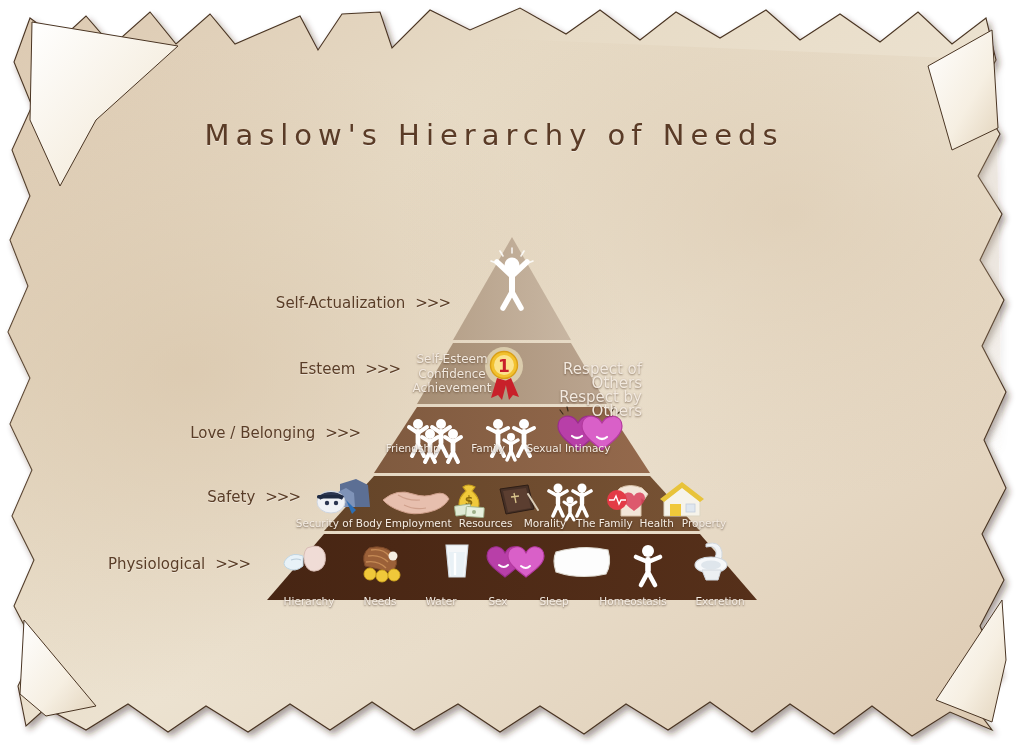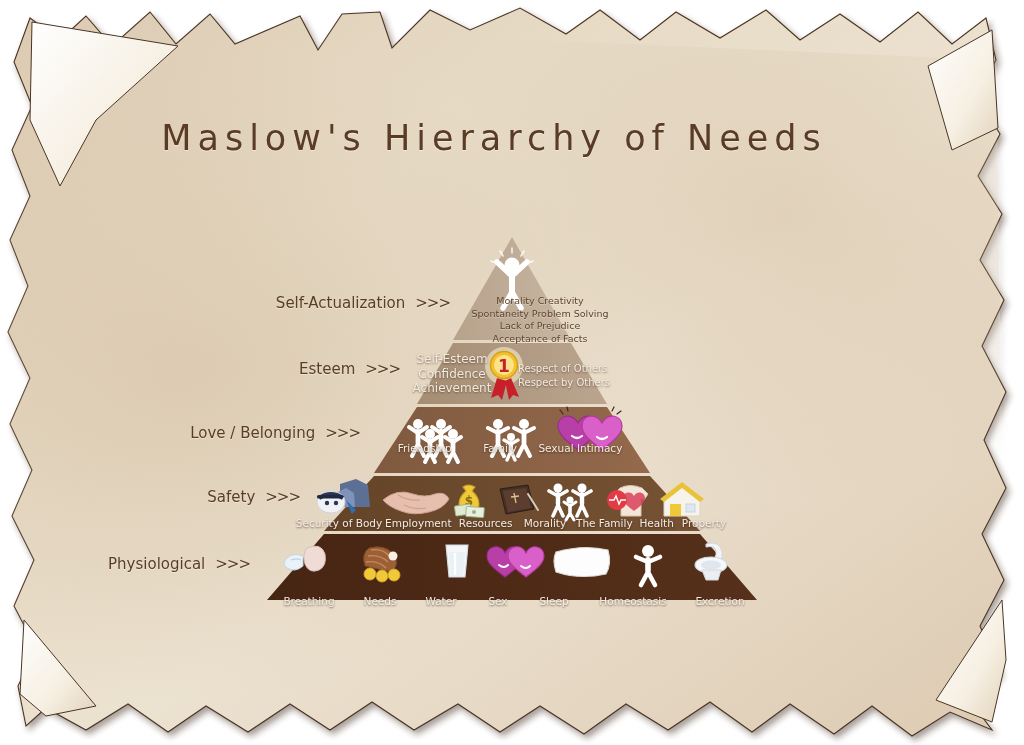--- a/index.html
+++ b/index.html
@@ -10,21 +10,21 @@
     position:relative;
   }
   #stage{position:absolute;inset:0;width:1024px;height:745px;}
 
   
   .parchment-svg{position:absolute;left:0;top:0;width:1024px;height:745px;}
 
   
   .title{
     position:absolute;left:0;top:118px;width:988px;text-align:center;
-    font-size:35px;letter-spacing:6px;color:#5a3b26;
+    font-size:29px;letter-spacing:6px;color:#5a3b26;
     font-family:"DejaVu Sans","Liberation Sans",sans-serif;
     font-weight:400;
     text-shadow:0 1px 0 rgba(255,255,255,.45);
   }
 
   
   .pyramid-wrap{position:absolute;left:0;top:0;width:1024px;height:745px;}
   .pyramid-svg{position:absolute;left:0;top:0;width:1024px;height:745px;}
 
   
@@ -34,22 +34,22 @@
     left:440px;top:295px;width:200px;
     font-size:9.5px;line-height:12.6px;color:#5e452f;
     text-shadow:0 1px 0 rgba(255,255,255,.35);
   }
   .es-left{
     left:392px;top:352px;width:120px;text-align:center;
     font-size:12px;line-height:14.5px;color:#f2e9df;
     text-shadow:0 1px 2px rgba(60,35,15,.55);
   }
   .es-right{
-    left:518px;top:362px;width:124px;text-align:left;
-    font-size:10px;line-height:14px;color:#f2e9df;
+    left:518px;top:362px;width:124px;text-align:right;
+    font-size:15px;line-height:14px;color:#f2e9df;
     text-shadow:0 1px 2px rgba(60,35,15,.55);
   }
 
   .icon-row{position:absolute;display:flex;align-items:flex-end;}
   .icon-cell{display:flex;flex-direction:column;align-items:center;justify-content:flex-end;}
   .icon-cell .cap{
     margin-top:2px;font-size:10.5px;color:#f4ece3;white-space:nowrap;
     text-shadow:0 1px 2px rgba(40,20,8,.6);
   }
 
@@ -350,38 +350,32 @@
       </g>
 
       <g>
         <path d="M706,544 q14,-4 16,8 q1,10 -7,12 l-4,-3 q6,-3 5,-10 q-1,-6 -10,-4 Z" fill="#f2f4f6" stroke="#d2d8de" stroke-width="1"></path>
         <ellipse cx="711" cy="565" rx="16" ry="8" fill="#f6f8fa" stroke="#d2d8de" stroke-width="1.1"></ellipse>
         <ellipse cx="711" cy="565" rx="10" ry="4.5" fill="#dfe6ec"></ellipse>
         <path d="M702,570 l4,10 l12,0 l3,-10 Z" fill="#eceff2" stroke="#d2d8de" stroke-width="1"></path>
       </g>
     </svg>
 
-    <div class="tier-text sa-lines">
-      <div>Morality  Creativity</div>
-      <div>Spontaneity  Problem Solving</div>
-      <div>Lack of Prejudice</div>
-      <div>Acceptance of Facts</div>
-    </div>
 
     <div class="tier-text es-left">
       <div>Self-Esteem</div>
       <div>Confidence</div>
       <div>Achievement</div>
     </div>
     <div class="tier-text es-right">
       <div>Respect of Others</div>
       <div>Respect by Others</div>
     </div>
 
-    <div class="icon-row" style="left:380px;top:440px;width:250px;align-items:flex-end;">
+    <div class="icon-row" style="left:368px;top:440px;width:250px;align-items:flex-end;">
       <div class="icon-cell" style="width:90px;">
         <span class="cap">Friendship</span>
       </div>
       <div class="icon-cell" style="width:62px;">
         <span class="cap">Family</span>
       </div>
       <div class="icon-cell" style="width:100px;">
         <span class="cap">Sexual Intimacy</span>
       </div>
     </div>
@@ -405,21 +399,21 @@
       <div class="icon-cell" style="width:42px;">
         <span class="cap">Health</span>
         </div>
       <div class="icon-cell" style="width:52px;">
         <span class="cap">Property</span>
         </div>
     </div>
 
     <div class="icon-row" style="left:278px;top:581px;width:470px;justify-content:space-between;">
       <div class="icon-cell" style="width:62px;">
-        <span class="cap">Breathing</span>
+        <span class="cap">Hierarchy</span>
         </div>
       <div class="icon-cell" style="width:36px;">
         <span class="cap">Needs</span>
         </div>
       <div class="icon-cell" style="width:42px;">
         <span class="cap">Water</span>
         </div>
       <div class="icon-cell" style="width:28px;">
         <span class="cap">Sex</span>
         </div>

